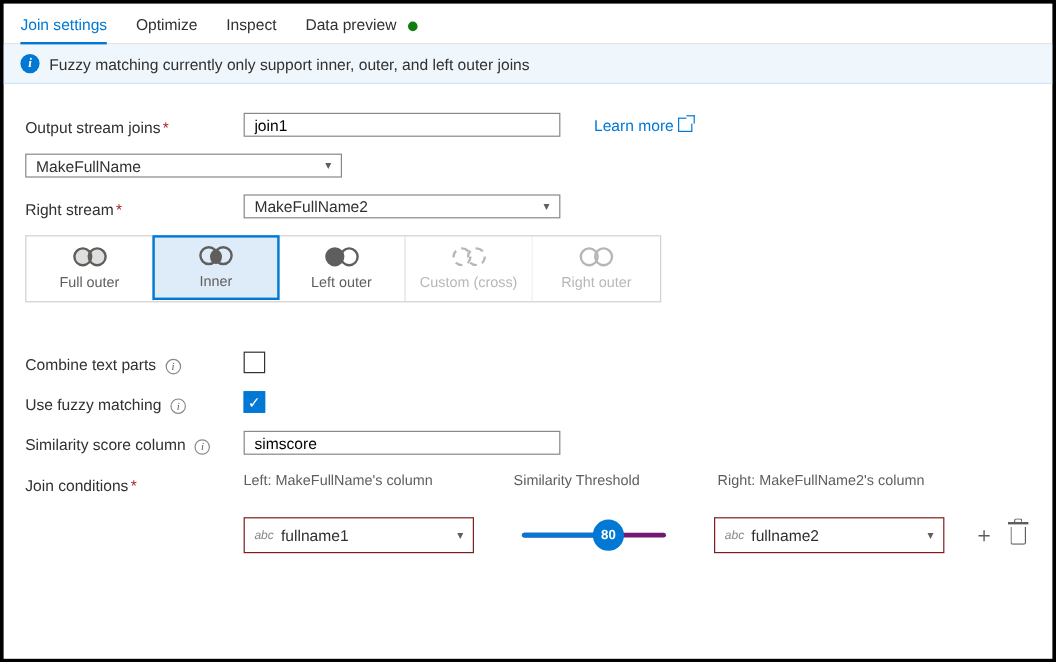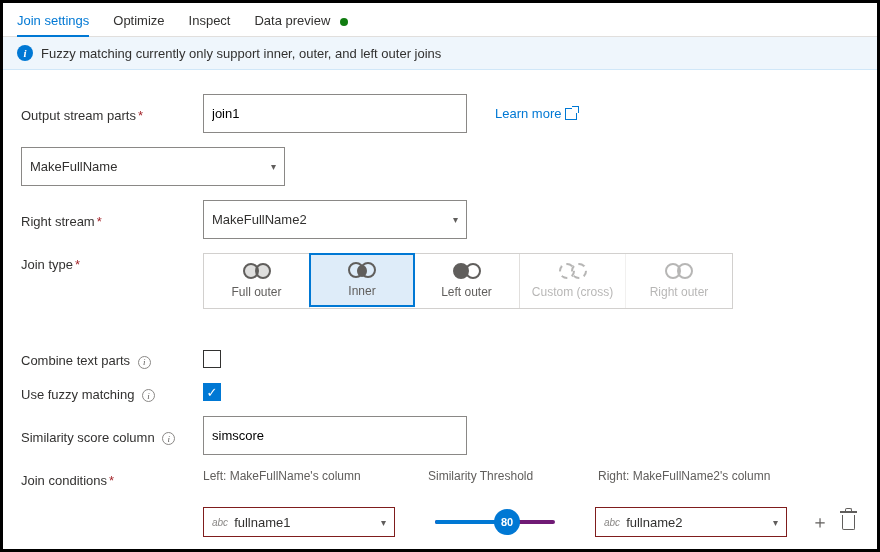--- a/index.html
+++ b/index.html
@@ -91,21 +91,21 @@
     width: 13px; height: 13px;
     border: 1px solid #8a8886;
     border-radius: 50%;
     font-size: 9px;
     color: #605e5c;
     margin-left: 4px;
     font-style: italic;
     font-family: Georgia, serif;
   }
   .text-input, .select {
-    height: 39px;
+    height: 20px;
     border: 1px solid #8a8886;
     padding: 0 8px;
     font-family: inherit;
     font-size: 13px;
     background: #fff;
   }
   .text-input { width: 264px; }
   .select {
     width: 264px;
     display: flex;
@@ -305,21 +305,21 @@
 
   <div class="info-bar">
     <span class="info-icon-circle">i</span>
     <span>Fuzzy matching currently only support inner, outer, and left outer joins</span>
   </div>
 
   <div class="content">
 
     <div class="row">
       <div class="label-col">
-        <span>Output stream parts</span><span class="req">*</span>
+        <span>Output stream joins</span><span class="req">*</span>
       </div>
       <input class="text-input" value="join1" style="">
       <a class="learn-link">
         <span>Learn more</span>
         <span class="ext-icon"></span>
       </a>
     </div>
 
     <div class="row">
       <div class="select">
@@ -332,23 +332,20 @@
       <div class="label-col">
         <span>Right stream</span><span class="req">*</span>
       </div>
       <div class="select">
         <span>MakeFullName2</span>
         <span class="chev">▾</span>
       </div>
     </div>
 
     <div class="row tall">
-      <div class="label-col">
-        <span>Join type</span><span class="req">*</span>
-      </div>
       <div class="join-type-group">
         <div class="jt-option">
           <div class="venn full">
               <span class="c l"></span>
               <span class="c r"></span>
             </div>
           <span>Full outer</span>
         </div>
         <div class="jt-option selected">
           <div class="venn inner">

